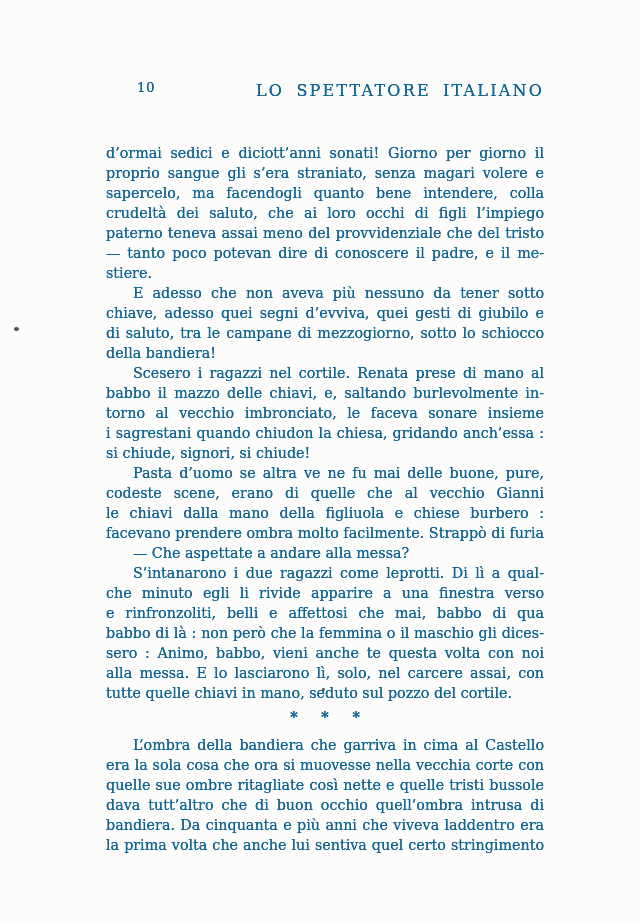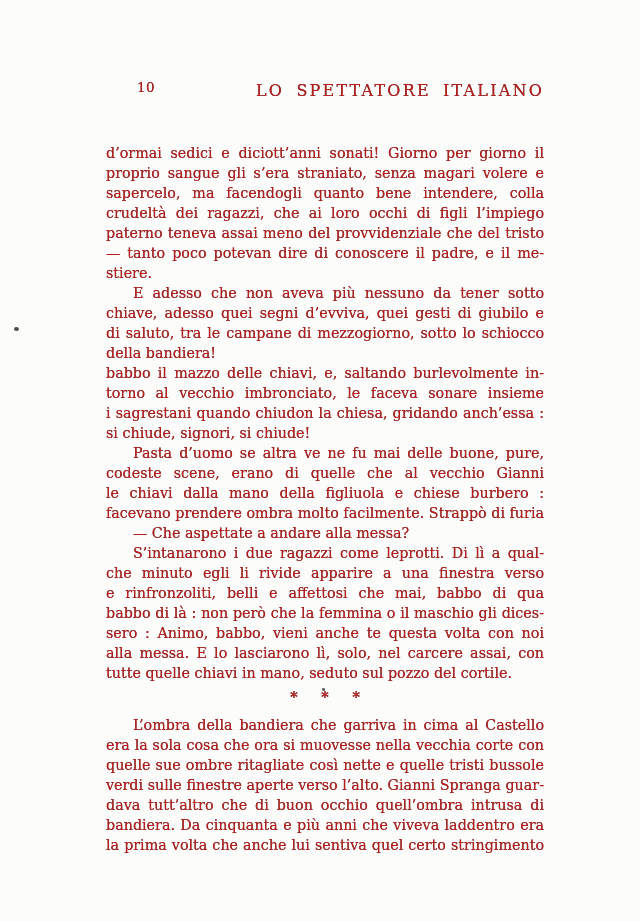--- a/index.html
+++ b/index.html
@@ -7,21 +7,21 @@
     padding: 0;
     background: #e8e8e6;
   }
   .page {
     position: relative;
     width: 640px;
     height: 921px;
     margin: 0 auto;
     background: #fcfcfb;
     font-family: "DejaVu Serif", serif;
-    color: #b91c1c;
+    color: #0369a1;
     overflow: hidden;
   }
   
   .running-head {
     position: absolute;
     left: 106px;
     top: 79px;
     width: 438px;
     height: 18px;
   }
@@ -104,28 +104,29 @@
 
   <header class="running-head">
     <span class="pagenum">10</span>
     <span class="running-title">LO SPETTATORE ITALIANO</span>
   </header>
 
   <main class="body-text">
     <div class="line">d’ormai sedici e diciott’anni sonati! Giorno per giorno il</div>
     <div class="line">proprio sangue gli s’era straniato, senza magari volere e</div>
     <div class="line">sapercelo, ma facendogli quanto bene intendere, colla beata</div>
-    <div class="line">crudeltà dei ragazzi, che ai loro occhi di figli l’impiego</div>
+    <div class="line">crudeltà dei saluto, che ai loro occhi di figli l’impiego</div>
     <div class="line">paterno teneva assai meno del provvidenziale che del tristo</div>
     <div class="line">— tanto poco potevan dire di conoscere il padre, e il me-</div>
     <div class="line last">stiere.</div>
     <div class="line indent">E adesso che non aveva più nessuno da tener sotto</div>
     <div class="line">chiave, adesso quei segni d’evviva, quei gesti di giubilo e</div>
     <div class="line">di saluto, tra le campane di mezzogiorno, sotto lo schiocco</div>
     <div class="line last">della bandiera!</div>
+    <div class="line indent">Scesero i ragazzi nel cortile. Renata prese di mano al</div>
     <div class="line">babbo il mazzo delle chiavi, e, saltando burlevolmente in-</div>
     <div class="line">torno al vecchio imbronciato, le faceva sonare insieme come</div>
     <div class="line">i sagrestani quando chiudon la chiesa, gridando anch’essa :</div>
     <div class="line last">si chiude, signori, si chiude!</div>
     <div class="line indent">Pasta d’uomo se altra ve ne fu mai delle buone, pure,</div>
     <div class="line">codeste scene, erano di quelle che al vecchio Gianni</div>
     <div class="line">le chiavi dalla mano della figliuola e chiese burbero :</div>
     <div class="line">facevano prendere ombra molto facilmente. Strappò di furia</div>
     <div class="line indent last">— Che aspettate a andare alla messa?</div>
     <div class="line indent">S’intanarono i due ragazzi come leprotti. Di lì a qual-</div>
@@ -134,21 +135,20 @@
     <div class="line">babbo di là : non però che la femmina o il maschio gli dices-</div>
     <div class="line">sero : Animo, babbo, vieni anche te questa volta con noi</div>
     <div class="line">alla messa. E lo lasciarono lì, solo, nel carcere assai, con</div>
     <div class="line last">tutte quelle chiavi in mano, seduto sul pozzo del cortile.</div>
 
     <div class="separator">* * *</div>
 
     <div class="line indent">L’ombra della bandiera che garriva in cima al Castello</div>
     <div class="line">era la sola cosa che ora si muovesse nella vecchia corte con</div>
     <div class="line">quelle sue ombre ritagliate così nette e quelle tristi bussole</div>
-    <div class="line">verdi sulle finestre aperte verso l’alto. Gianni Spranga guar-</div>
     <div class="line">dava tutt’altro che di buon occhio quell’ombra intrusa di</div>
     <div class="line">bandiera. Da cinquanta e più anni che viveva laddentro era</div>
     <div class="line">la prima volta che anche lui sentiva quel certo stringimento</div>
   </main>
 
   <div class="speck-a"></div>
   <div class="speck-b"></div>
 
 </div>
 

